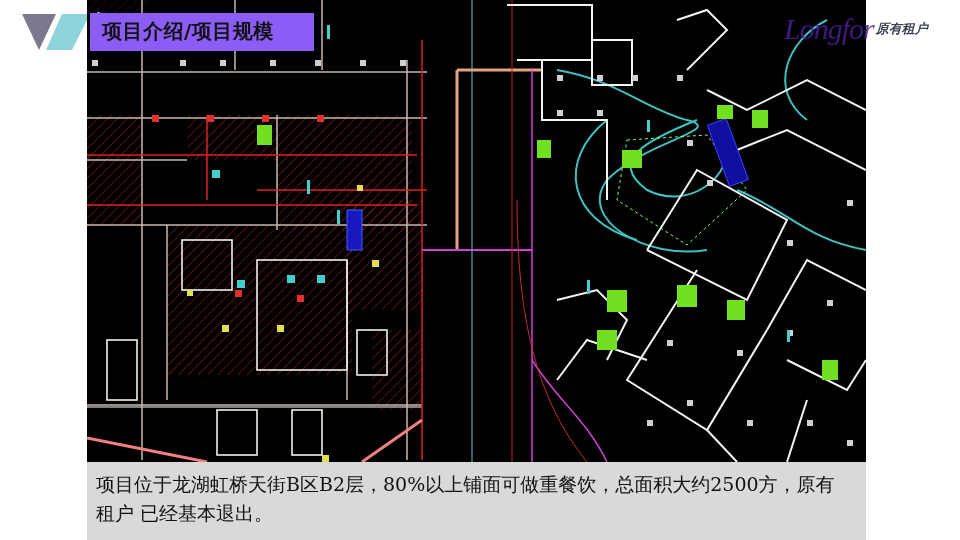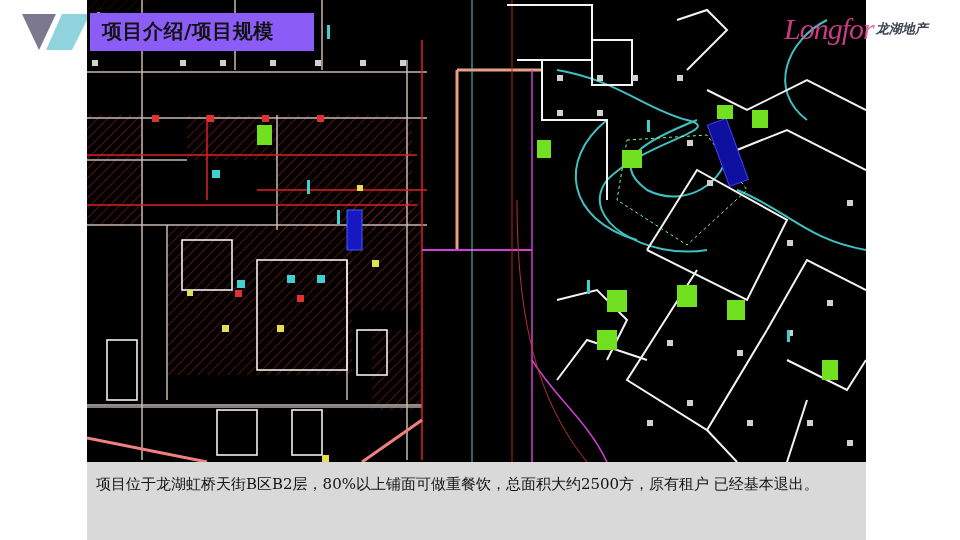--- a/index.html
+++ b/index.html
@@ -3,24 +3,24 @@
 <meta charset="utf-8">
 <style>
   html,body{margin:0;padding:0;}
   body{width:960px;height:540px;position:relative;overflow:hidden;background:#ffffff;font-family:"DejaVu Sans","Liberation Sans",sans-serif;}
   .logo-mark{position:absolute;left:22px;top:14px;width:68px;height:38px;}
   .plan{position:absolute;left:87px;top:0;width:779px;height:462px;background:#000;overflow:hidden;}
   .plan svg{display:block;}
   .title-box{position:absolute;left:90px;top:13px;width:224px;height:38px;background:#8b5cf6;}
   .title-text{position:absolute;left:12px;top:5px;font-size:20px;font-weight:bold;color:#111;letter-spacing:0.5px;white-space:nowrap;font-family:"DejaVu Sans",sans-serif;}
   .brand{position:absolute;left:784px;top:12px;height:30px;white-space:nowrap;}
-  .brand-en{font-family:"Liberation Serif",serif;font-style:italic;font-size:30px;color:#ec4899;opacity:0.85;letter-spacing:-1px;vertical-align:middle;}
+  .brand-en{font-family:"Liberation Serif",serif;font-style:italic;font-size:30px;color:#4c1d95;opacity:0.85;letter-spacing:-1px;vertical-align:middle;}
   .brand-cn{font-family:"DejaVu Sans",sans-serif;font-style:italic;font-weight:bold;font-size:13px;color:#3f4252;vertical-align:middle;margin-left:2px;}
   .caption{position:absolute;left:87px;top:462px;width:779px;height:78px;background:#d9d9d9;}
-  .caption-text{position:absolute;left:9px;top:8px;width:745px;font-size:15px;line-height:29px;color:#111;font-family:"DejaVu Serif","Liberation Serif",serif;}
+  .caption-text{position:absolute;left:9px;top:8px;width:745px;font-size:19px;line-height:29px;color:#111;font-family:"DejaVu Serif","Liberation Serif",serif;}
 </style>
 </head>
 <body>
 
 <svg class="logo-mark" viewBox="0 0 68 38">
   <polygon points="0,0 34,0 17,36" fill="#7c7890"></polygon>
   <polygon points="40,0 68,0 50,36 24,36" fill="#8fd3dc"></polygon>
 </svg>
 
 <div class="plan">
@@ -191,18 +191,18 @@
         <rect x="700" y="330" width="3" height="12"></rect>
     </g>
   </svg>
 </div>
 
 <div class="title-box">
   <span class="title-text">项目介绍/项目规模</span>
 </div>
 
 <div class="brand">
-  <span class="brand-en">Longfor</span><span class="brand-cn">龙湖地产</span>
+  <span class="brand-en">Longfor</span><span class="brand-cn">原有租户</span>
 </div>
 
 <div class="caption">
   <div class="caption-text">项目位于龙湖虹桥天街B区B2层，80%以上铺面可做重餐饮，总面积大约2500方，原有租户 已经基本退出。</div>
 </div>
 
 </body></html>

